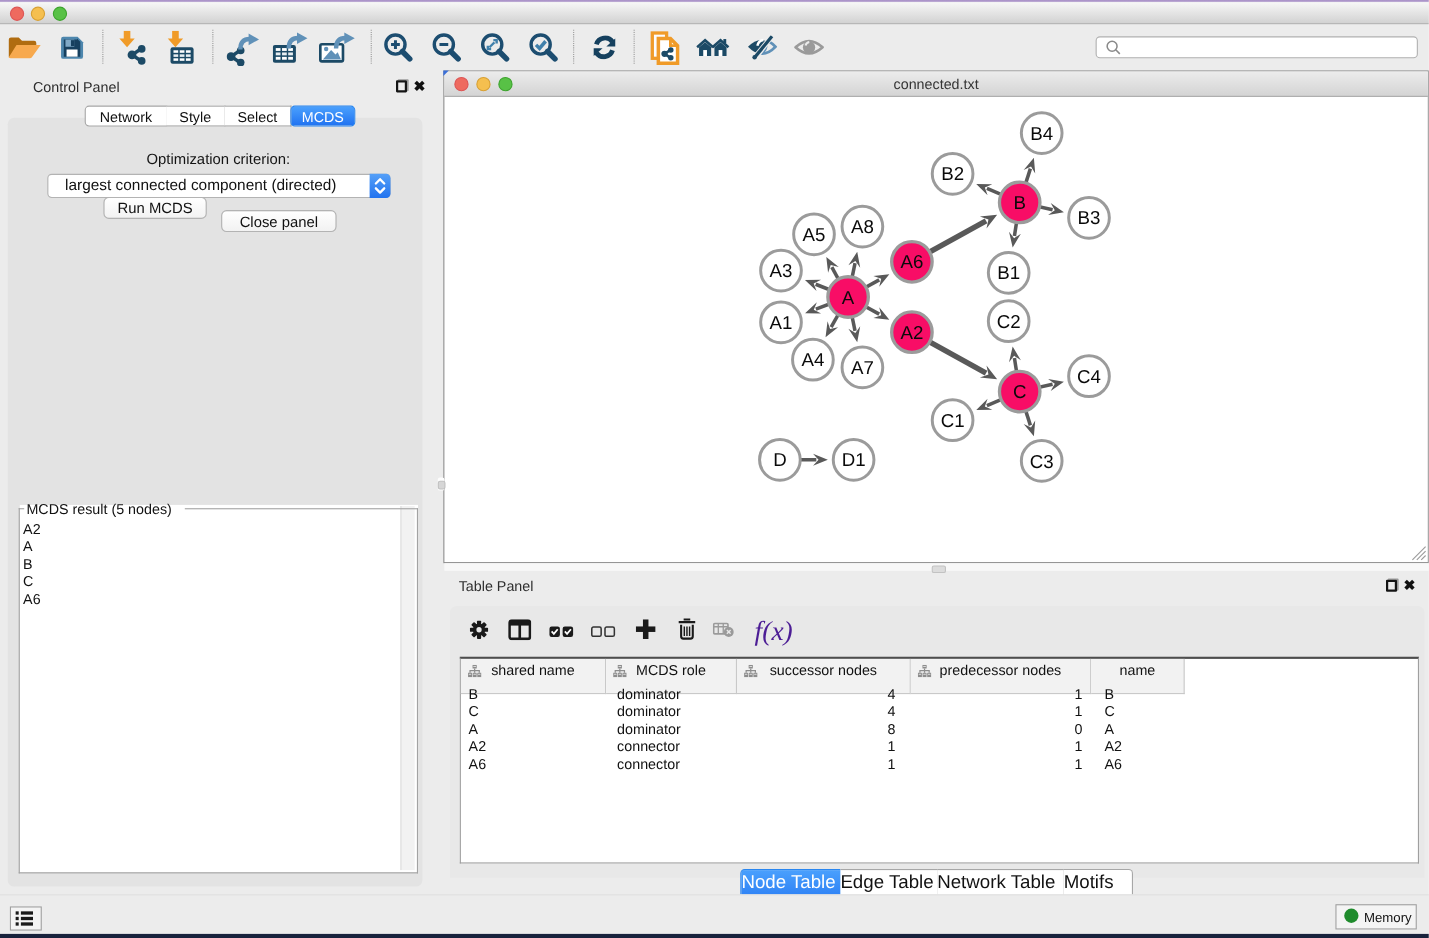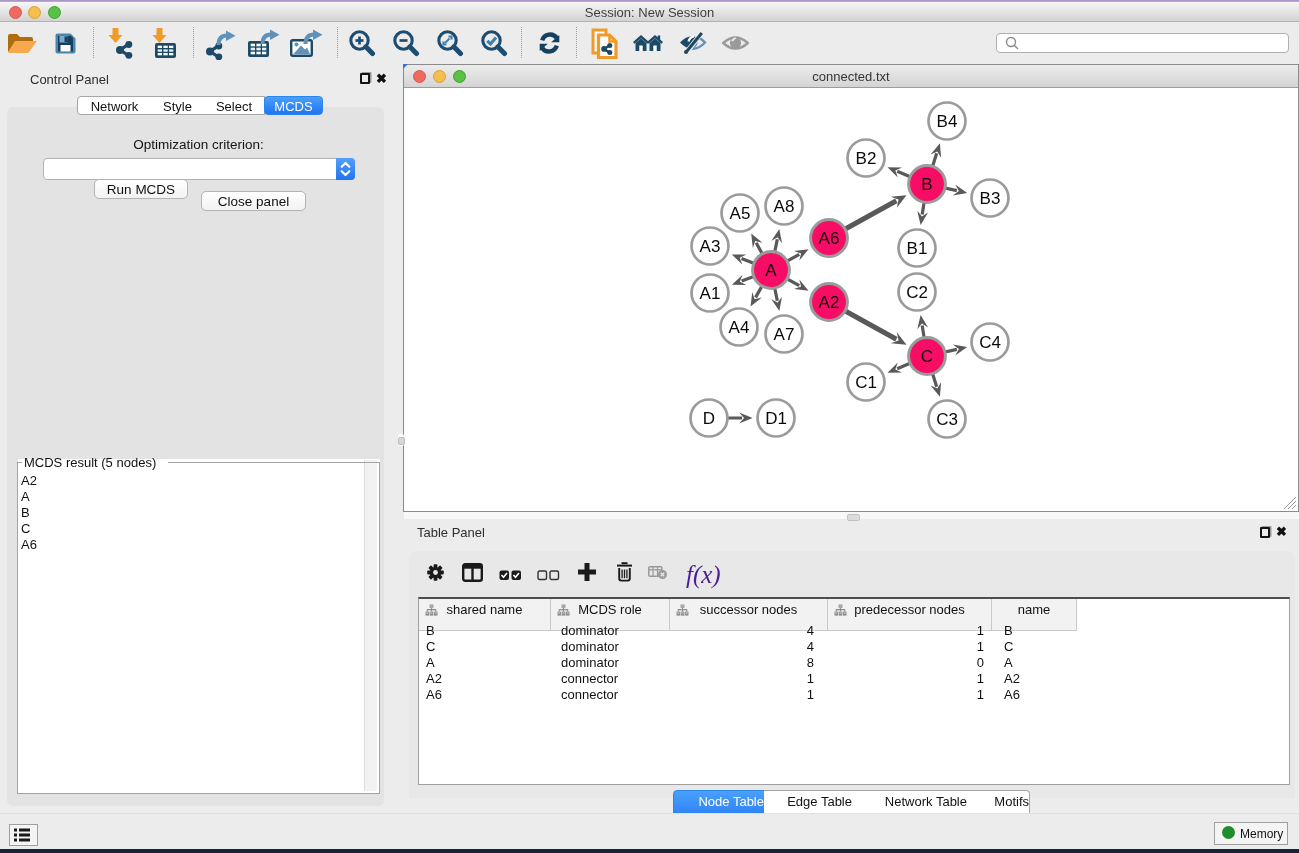--- a/index.html
+++ b/index.html
@@ -42,37 +42,36 @@
   
   #netwin{left:403px;top:64px;width:896px;height:448px;border:1px solid #8b8b8b;background:#fff;box-sizing:border-box;}
   #nw-titlebar{position:absolute;left:0;top:0;width:100%;height:22px;background:linear-gradient(#ececec,#d4d4d4);border-bottom:1px solid #9c9c9c;}
   #nw-title{position:absolute;left:0;top:4px;width:100%;text-align:center;font-size:13px;color:#353535;}
   
   #tp-title{left:417px;top:525px;font-size:13px;color:#2e2e2e;}
   #tp-inner{left:409px;top:551px;width:886px;height:247px;background:#e8e8e8;border-radius:6px 6px 0 0;}
   #tbl{left:418px;top:597px;width:872px;height:188px;background:#fff;border:1px solid #9f9f9f;border-top:2px solid #4d4d4d;box-sizing:border-box;}
   .th{position:absolute;top:0;height:32px;background:#f2f2f2;border-right:1px solid #c9c9c9;border-bottom:1px solid #c9c9c9;box-sizing:border-box;font-size:13px;color:#111;text-align:center;line-height:22px;}
   .td{position:absolute;font-size:13px;color:#111;height:16px;line-height:16px;}
-  .bt{position:absolute;top:790px;height:38px;line-height:21px;background:#fff;border:1px solid #a7a7a7;font-size:13px;text-align:right;color:#111;box-sizing:border-box;}
+  .bt{position:absolute;top:790px;height:38px;line-height:21px;background:#fff;border:1px solid #a7a7a7;font-size:17px;text-align:left;color:#111;box-sizing:border-box;}
   
   #statusbar{left:0;top:813px;width:1299px;height:36px;background:#ececec;border-top:1px solid #e0e0e0;}
   #sb-btn{left:9px;top:824px;width:27px;height:20px;background:#f4f4f4;border:1px solid #9f9f9f;}
   #mem-btn{left:1214px;top:822px;width:74px;height:23px;background:#f4f4f4;border:1px solid #9f9f9f;box-sizing:border-box;font-size:12px;color:#111;}
   #darkstrip{left:0;top:849px;width:1299px;height:4px;background:#18223c;}
 </style>
 </head>
 <body>
 <div id="app">
   <div class="abs" id="topstrip"></div>
   <div class="abs" id="titlebar">
     <div class="tl r" style="left:9px;"></div>
     <div class="tl y" style="left:28px;"></div>
     <div class="tl g" style="left:48px;"></div>
   </div>
-  <div class="abs" id="titletext">Session: New Session</div>
 
   <div class="abs" id="toolbar">
     <svg style="position:absolute;left:7px;top:8px;" width="31" height="23" viewBox="0 0 31 23">
         <path d="M1 21 L1 5 Q1 3 3 3 L10 3 L13 6 L24 6 Q26 6 26 8 L26 12 Z" fill="#b06c10"></path>
         <path d="M1 21 L8 10 L30 10 L22 21 Q21.5 22 20 22 L3 22 Q1 22 1 21 Z" fill="#f7a94e"></path>
       </svg>
     <svg style="position:absolute;left:54px;top:9px;" width="23" height="23" viewBox="0 0 23 23">
         <path d="M1.5 3.5 Q1.5 1.5 3.5 1.5 L16.5 1.5 L21.5 6.5 L21.5 19.5 Q21.5 21.5 19.5 21.5 L3.5 21.5 Q1.5 21.5 1.5 19.5 Z" fill="#4d86ad"></path>
         <path d="M4 4 L16 4 L16 3 L17.5 4.5 L19 6 L19 19.5 L4 19.5 Z" fill="#16405f"></path>
         <rect x="5.5" y="4" width="8" height="6.5" fill="#7fa9c7"></rect>
@@ -233,20 +232,21 @@
   <div class="abs" id="cp-title">Control Panel</div>
   <div class="sqbtn" style="left:360px;top:73px;"></div>
   <div class="xbtn" style="left:376px;top:71px;">✖</div>
   <div class="abs" id="cp-panel"></div>
   <div class="tab" style="left:77px;width:75px;border-radius:4px 0 0 4px;">Network</div>
   <div class="tab" style="left:151px;width:54px;border-left:none;">Style</div>
   <div class="tab" style="left:204px;width:61px;border-left:none;">Select</div>
   <div class="tab" style="left:264px;width:59px;background:linear-gradient(#4aa0fd,#2173f1);color:#fff;border-color:#2a86ef;border-radius:4px;">MCDS</div>
   <div class="abs" id="opt-label">Optimization criterion:</div>
   <div class="abs" id="dropdown"></div>
+  <div class="abs" id="dd-text">largest connected component (directed)</div>
   <div class="abs" id="dd-btn">
     <svg width="20" height="22" viewBox="0 0 20 22">
       <path d="M5.7 8.8 L9.5 4.9 L13.3 8.8" fill="none" stroke="#fff" stroke-width="2.1" stroke-linecap="round" stroke-linejoin="round"></path>
       <path d="M5.7 13.2 L9.5 17.1 L13.3 13.2" fill="none" stroke="#fff" stroke-width="2.1" stroke-linecap="round" stroke-linejoin="round"></path>
     </svg>
   </div>
   <div class="btn" style="left:94px;top:179px;width:94px;">Run MCDS</div>
   <div class="btn" style="left:201px;top:191px;width:105px;">Close panel</div>
   <div class="abs" id="gb-list"></div>
   <div class="abs" id="gb-scroll"></div>

